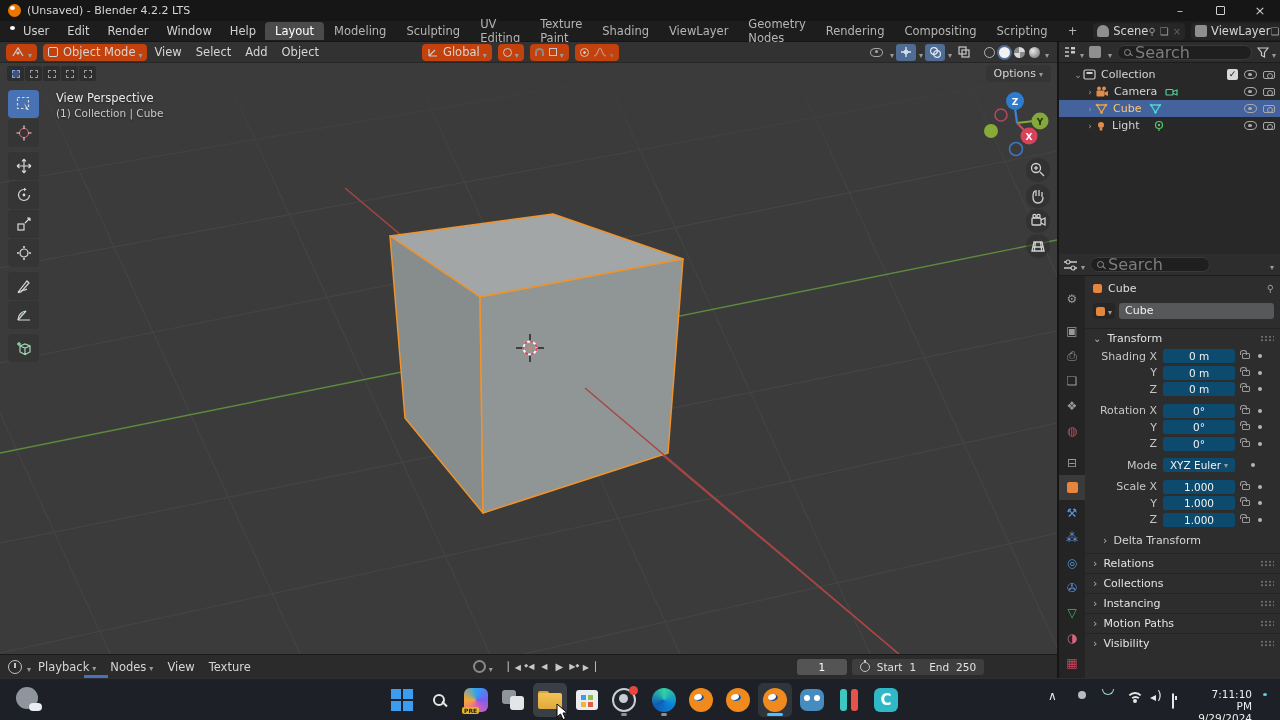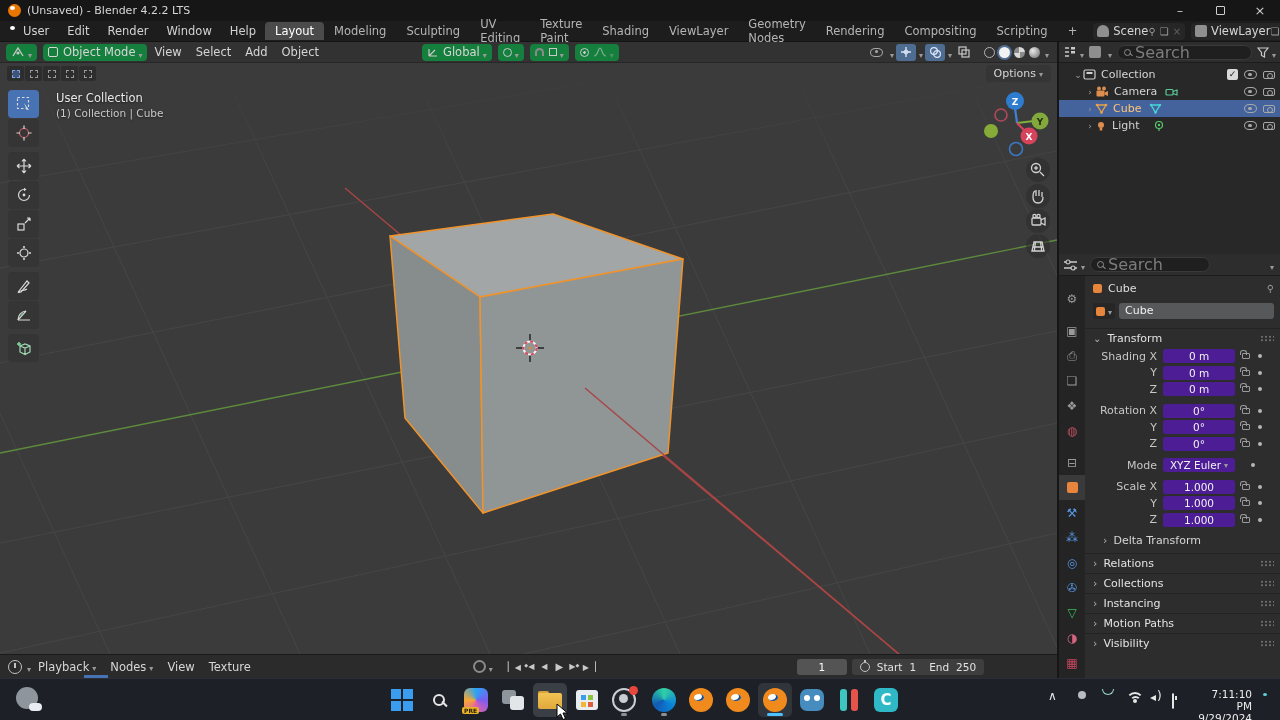--- a/index.html
+++ b/index.html
@@ -24,21 +24,21 @@
   
   #topbar { left:0; top:21px; width:1280px; height:21px; background:#1d1d1d; display:flex; align-items:center; border-bottom:1px solid #141414; }
   .menu-item { padding:0 9px; font-size:11.5px; color:#d2d2d2; }
   .tab { padding:2px 10px; font-size:11.5px; color:#b5b5b5; border-radius:4px 4px 0 0; }
   .tab.active { background:#4b4b4b; color:#fff; }
   .selector { display:flex; align-items:center; background:#262626; border-radius:4px; height:17px; padding:0 4px; margin-left:6px; }
   .mini-ic { width:12px; height:12px; border-radius:2px; margin-right:4px; }
 
   
   #vp-header { left:0; top:42px; width:1057px; height:21px; background:#323232; display:flex; align-items:center; border-bottom:1px solid #262626; }
-  .hdr-group { display:flex; align-items:center; background:#15803d; border-radius:4px; height:17px; padding:0 5px; margin-left:6px; }
+  .hdr-group { display:flex; align-items:center; background:#c2410c; border-radius:4px; height:17px; padding:0 5px; margin-left:6px; }
   .hdr-menu { padding:0 7px; font-size:11.5px; color:#d6d6d6; }
   .tog { width:20px; height:17px; border-radius:3px; display:flex; align-items:center; justify-content:center; margin-left:2px; }
   .tog.on { background:#4f6d92; }
   .shade-circle { width:11px; height:11px; border-radius:50%; margin:0 2px; }
   #canvas-wrap { left:0; top:63px; width:1057px; height:591px; background:#3b3b3b; overflow:hidden; }
   #options-btn { right:229px; top:65px; height:17px; background:#353535; border-radius:4px; padding:0 8px; display:flex; align-items:center; font-size:11px; color:#d6d6d6; }
 
   
   #selmode { left:7px; top:66px; display:flex; gap:1px; }
   .sm-btn { width:17px; height:15px; background:#2d2d2d; border-radius:2px; display:flex; align-items:center; justify-content:center; }
@@ -88,21 +88,21 @@
   .obj-sq { width:11px; height:11px; background:#e8853c; border-radius:2px; }
   #props-body { position:absolute; left:26px; top:22px; width:197px; height:402px; background:#2d2d2d; overflow:hidden; font-size:11px; }
   .crumb { height:24px; display:flex; align-items:center; padding:0 8px; color:#dedede; }
   .name-row { height:22px; display:flex; align-items:center; padding:0 8px; }
   .name-field { flex:1; background:#565859; border-radius:3px; height:16px; color:#f0f0f0; padding:0 6px; line-height:16px; margin-left:4px; }
   .icbox { background:#262626; border-radius:3px; height:16px; display:flex; align-items:center; padding:0 3px; }
   .panel-hd { height:20px; display:flex; align-items:center; padding:0 8px; color:#e3e3e3; border-top:1px solid #232323; }
   .grip { margin-left:auto; width:14px; height:7px; background:radial-gradient(#6e6e6e 28%, transparent 32%); background-size:4px 3.5px; }
   .trow { height:16.5px; display:flex; align-items:center; padding-right:6px; }
   .tlabel { width:78px; text-align:right; color:#c6c6c6; padding-right:6px; flex:none; }
-  .tfield { width:72px; height:14px; background:#4c1d95; border-radius:2.5px; color:#f2f2f2; text-align:center; line-height:14px; flex:none; font-size:10.5px; }
+  .tfield { width:72px; height:14px; background:#0c4a6e; border-radius:2.5px; color:#f2f2f2; text-align:center; line-height:14px; flex:none; font-size:10.5px; }
   .lock { width:8px; height:6px; border:1.1px solid #9a9a9a; border-radius:1px; position:relative; margin-left:7px; flex:none; }
   .lock::after { content:""; position:absolute; left:-3px; top:-4px; width:5px; height:4px; border:1.1px solid #9a9a9a; border-bottom:none; border-radius:3px 3px 0 0; }
   .adot { width:4px; height:4px; border-radius:50%; background:#b5b5b5; margin-left:8px; flex:none; }
   .subgap { height:5px; }
 
   
   #timeline { left:0; top:654px; width:1057px; height:24px; background:#2b2b2b; border-top:1px solid #1a1a1a; display:flex; align-items:center; }
   .tl-ic { width:14px; height:14px; border:1.3px solid #c2c2c2; border-radius:50%; position:relative; margin:0 2px 0 8px; }
   .tl-ic::after { content:""; position:absolute; left:5px; top:2px; width:1.5px; height:5px; background:#c2c2c2; }
   .pb-btn { width:15px; color:#c9c9c9; font-size:8px; text-align:center; position:relative; }
@@ -465,21 +465,21 @@
       </span>
     <span class="tool-btn gap">
         <svg width="16" height="16" viewBox="0 0 16 16">
           <path d="M4 6 L9 4 L14 6 L14 12 L9 14.5 L4 12 Z M4 6 L9 8 L14 6 M9 8 V14.5" stroke="#9fd9b4"></path>
           <path d="M3 2 V6 M1 4 H5" stroke="#7fd49a" stroke-width="1.5"></path>
         </svg>
       </span>
   </div>
 
   <div id="vp-text" class="abs">
-    <div class="l1">User Collection</div>
+    <div class="l1">View Perspective</div>
     <div class="l2">(1) Collection | Cube</div>
   </div>
 
   <div id="sidebar" class="abs">
 
     <div id="outliner-hdr">
       <svg width="14" height="12" viewBox="0 0 14 12">
           <path d="M2 2 H6 M2 6 H6 M2 10 H6" stroke="#c9c9c9" stroke-width="1.4"></path>
           <rect x="8" y="1" width="4" height="2.5" fill="#c9c9c9"></rect>
           <rect x="8" y="5" width="4" height="2.5" fill="#c9c9c9"></rect>

